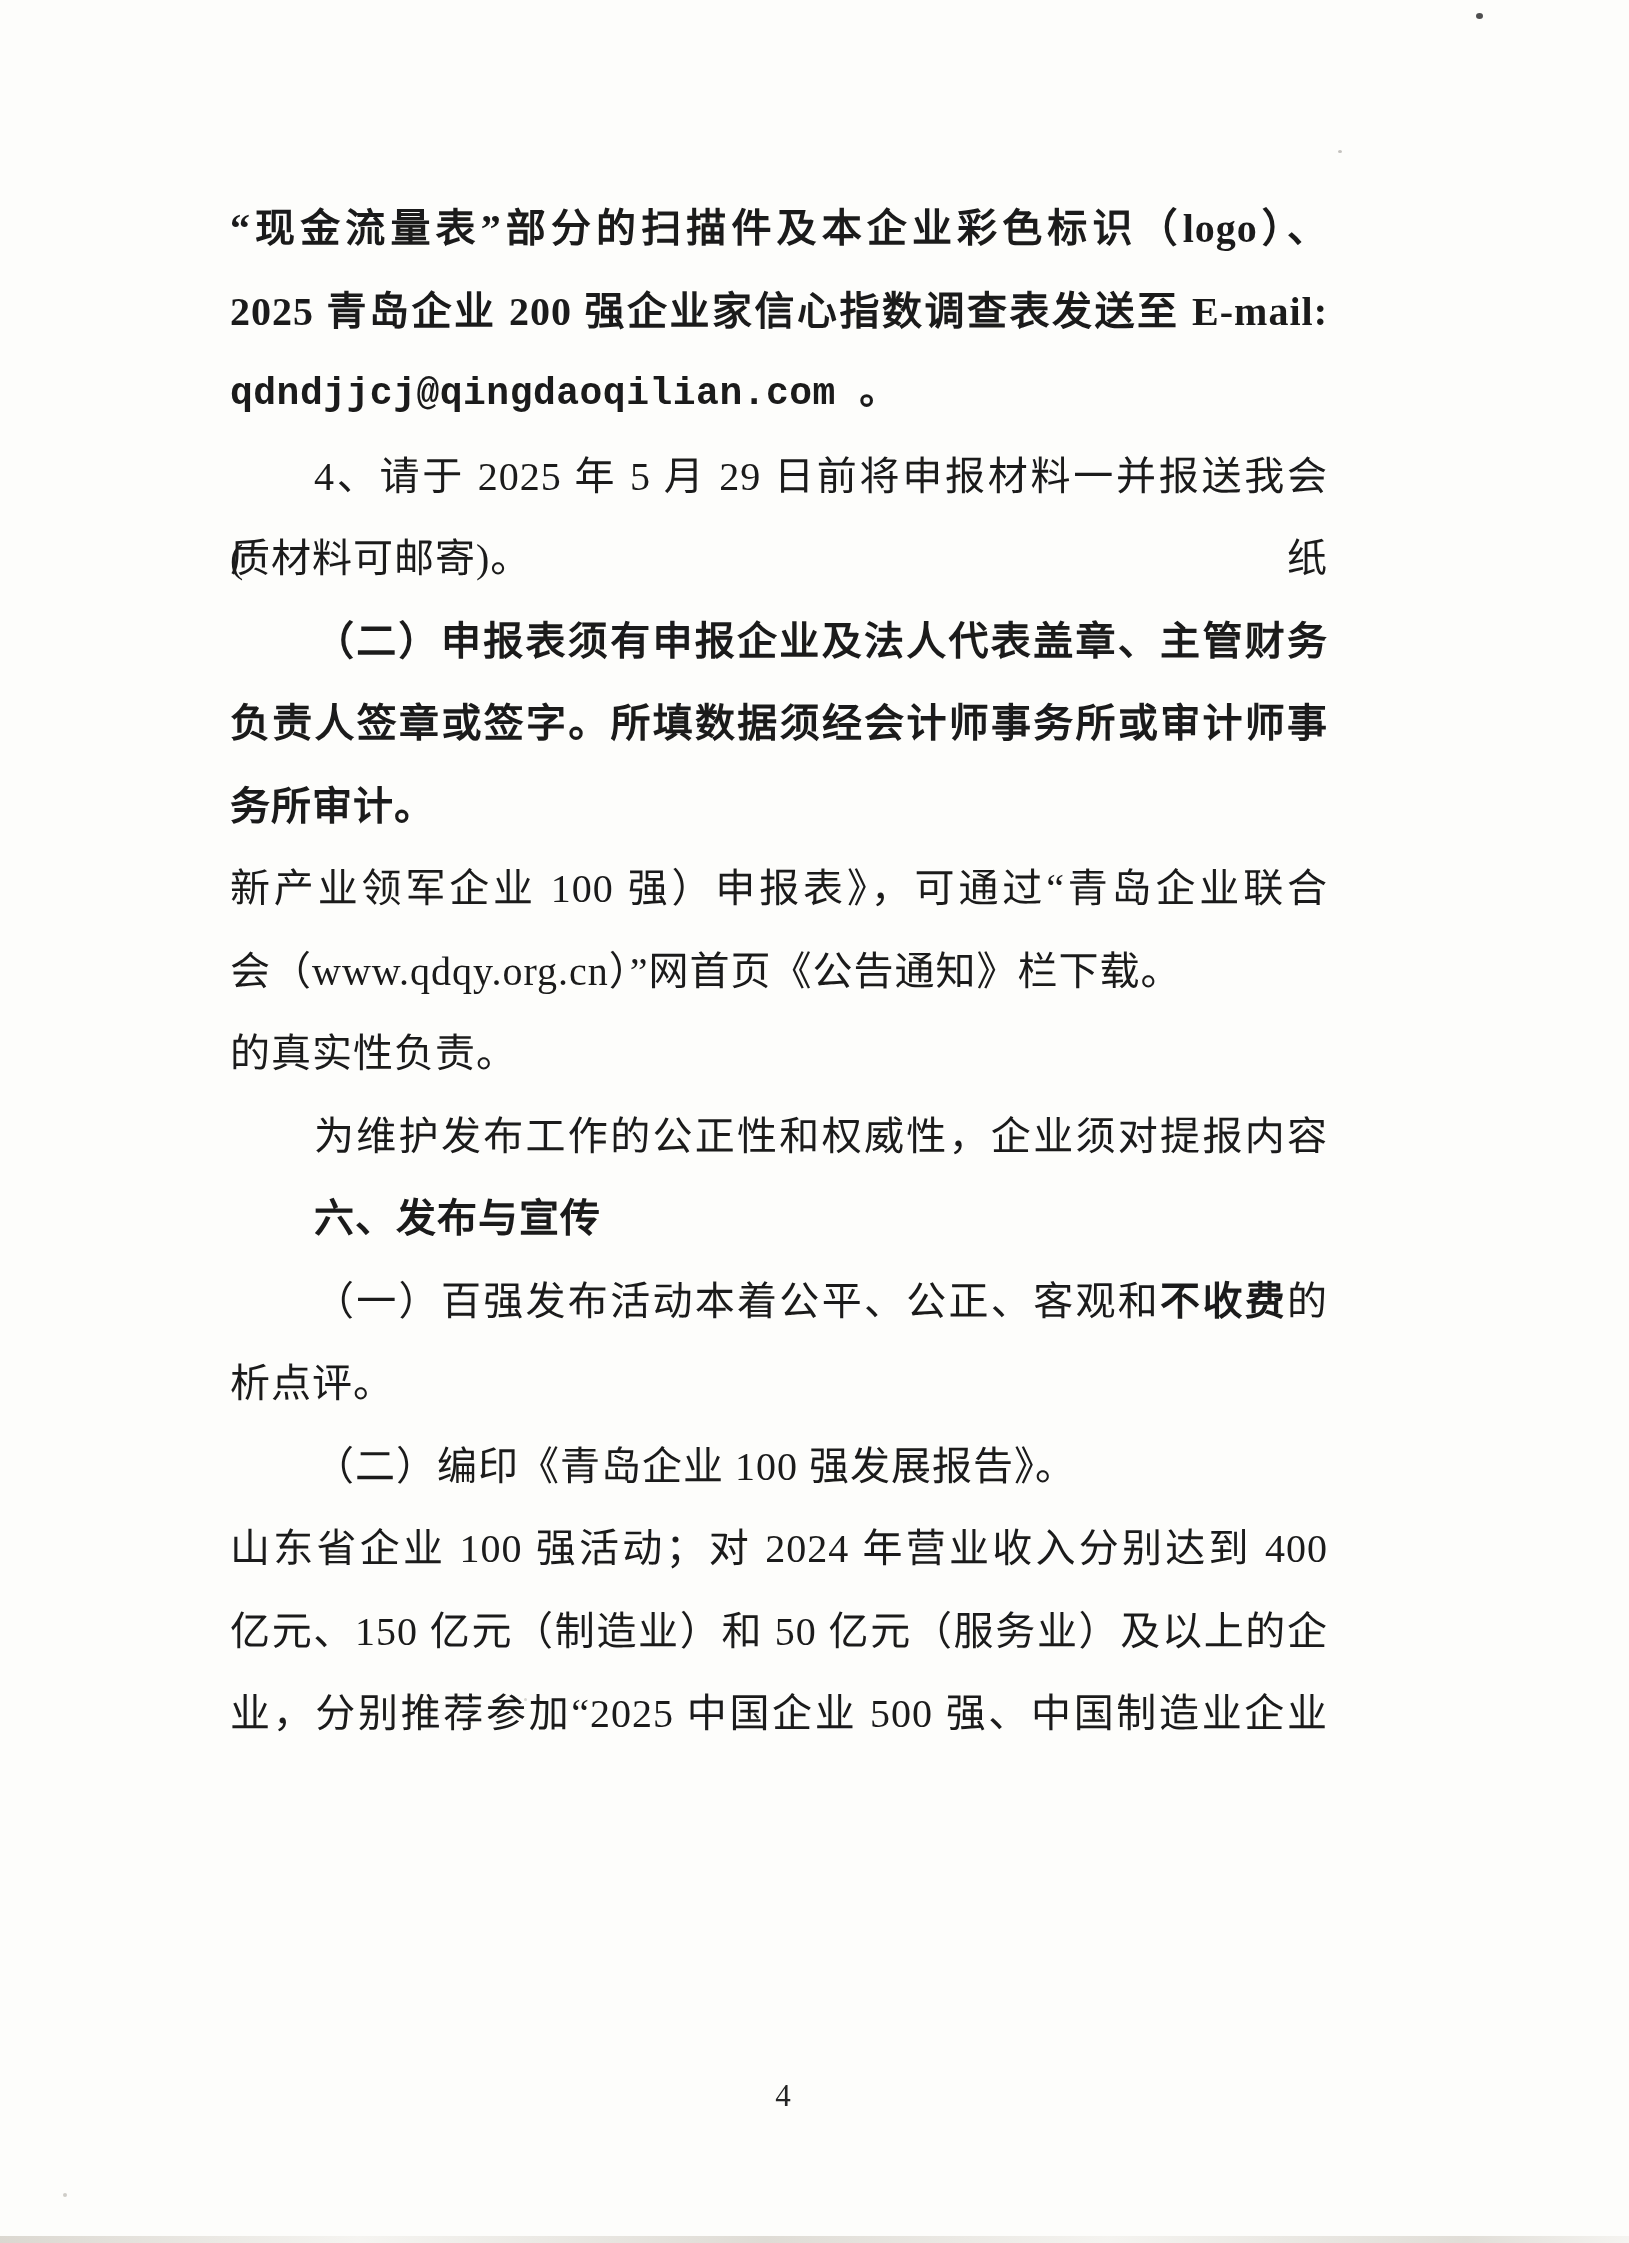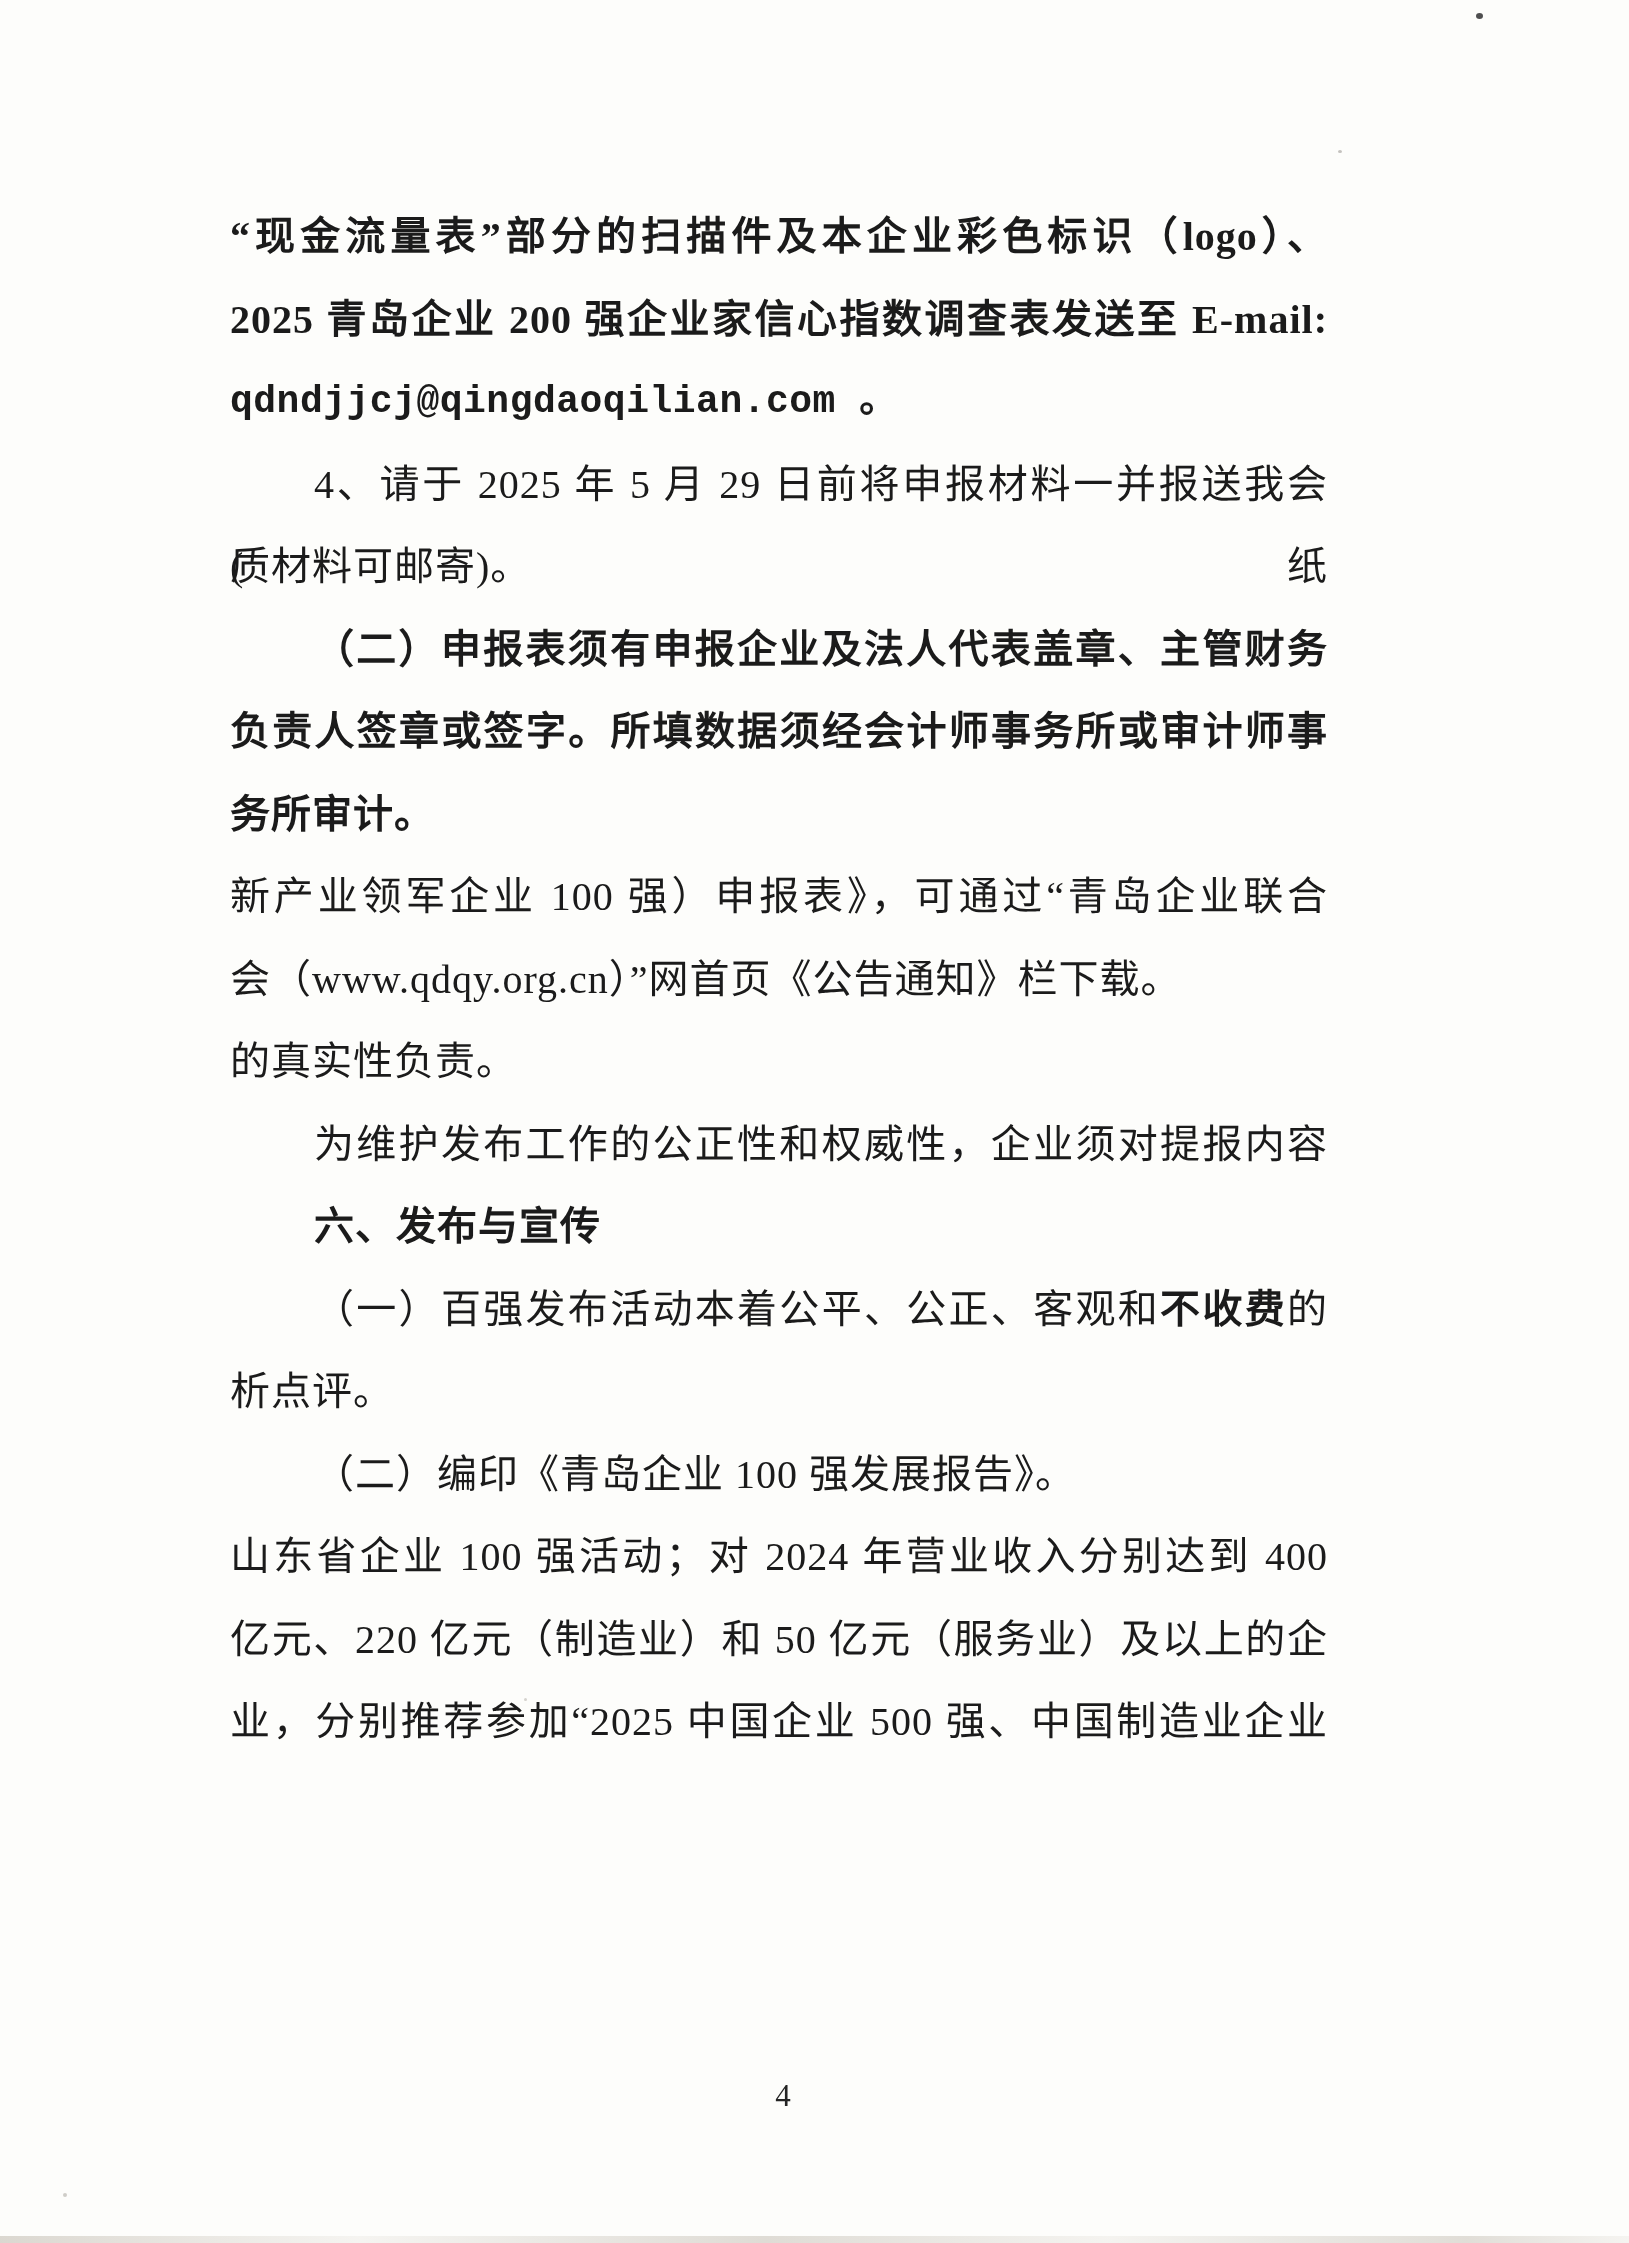--- a/index.html
+++ b/index.html
@@ -12,21 +12,21 @@
     width: 1629px;
     height: 2243px;
     background: #fdfdfb;
     overflow: hidden;
     font-family: "Liberation Serif", "DejaVu Serif", serif;
     color: #1b1b1b;
   }
   .doc-body {
     position: absolute;
     left: 230px;
-    top: 196px;
+    top: 188px;
     width: 1098px;
   }
   .ln {
     height: 82.5px;
     line-height: 82.5px;
     font-size: 40px;
     letter-spacing: 1px;
     white-space: normal;
     text-align: justify;
     text-align-last: left;
@@ -88,21 +88,21 @@
     <div class="ln b">务所审计。</div>
     <div class="ln j">新产业领军企业 100 强）申报表》，可通过“青岛企业联合</div>
     <div class="ln">会（www.qdqy.org.cn）”网首页《公告通知》栏下载。</div>
     <div class="ln">的真实性负责。</div>
     <div class="ln i j">为维护发布工作的公正性和权威性，企业须对提报内容</div>
     <div class="ln b i">六、发布与宣传</div>
     <div class="ln i j"><span>（一）百强发布活动本着公平、公正、客观和</span><span class="b">不收费</span><span>的</span></div>
     <div class="ln">析点评。</div>
     <div class="ln i">（二）编印《青岛企业 100 强发展报告》。</div>
     <div class="ln j">山东省企业 100 强活动；对 2024 年营业收入分别达到 400</div>
-    <div class="ln j">亿元、220 亿元（制造业）和 50 亿元（服务业）及以上的企</div>
+    <div class="ln j">亿元、150 亿元（制造业）和 50 亿元（服务业）及以上的企</div>
     <div class="ln j">业，分别推荐参加“2025 中国企业 500 强、中国制造业企业</div>
   </div>
 
   <div class="pageno">4</div>
 
   <div class="speck s1"></div>
   <div class="speck s2"></div>
   <div class="speck s3"></div>
   <div class="speck s4"></div>
   <div class="scan-edge"></div>

